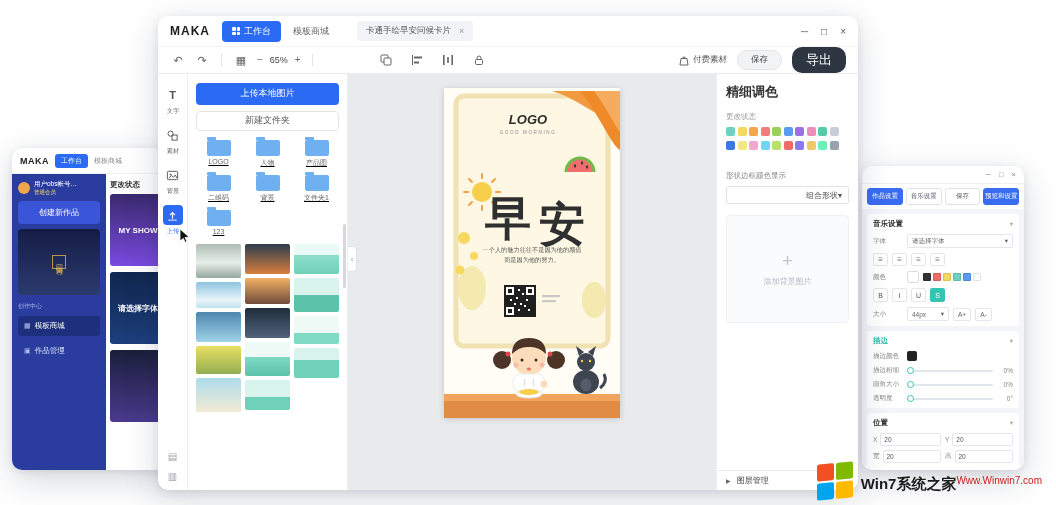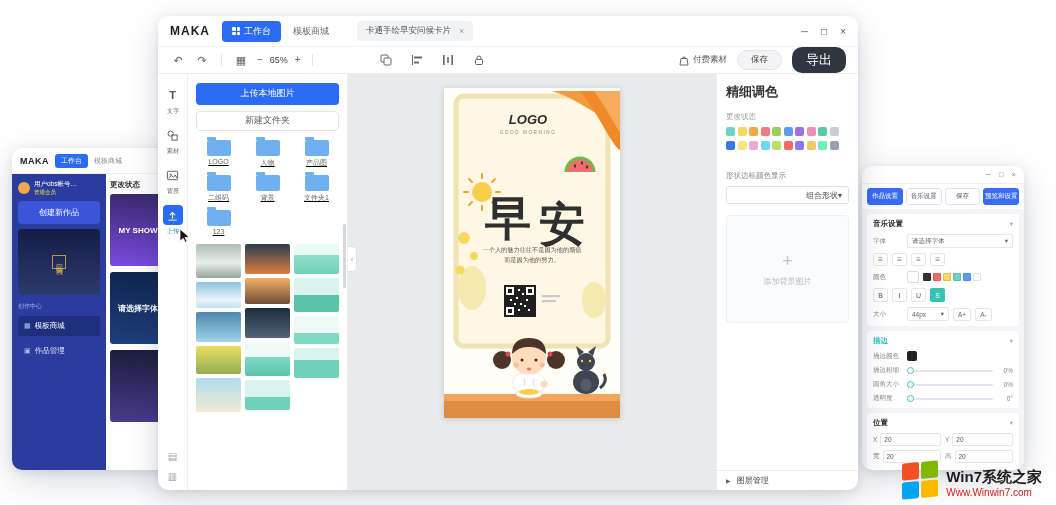--- a/index.html
+++ b/index.html
@@ -128,21 +128,21 @@
   .pos-field { display:flex; align-items:center; gap:3px; }
   .pos-field label { font-size:6.5px; color:#888; flex:none; }
   .pos-field input { width:100%; border:1px solid #e4e6ec; border-radius:2px; height:13px; font-size:6.5px; color:#555; padding:0 3px; }
 
   
   .watermark { position:absolute; right:14px; bottom:6px; display:flex; align-items:center; gap:8px; z-index:6; }
   .wm-logo { width:36px; height:36px; display:grid; grid-template-columns:1fr 1fr; grid-template-rows:1fr 1fr; gap:2px; transform:skewY(-5deg); }
   .wm-logo i { border-radius:2px; }
   .wm-q1 { background:#f25022; } .wm-q2 { background:#7fba00; }
   .wm-q3 { background:#00a4ef; } .wm-q4 { background:#ffb900; }
-  .wm-text { display:flex; flex-direction:column; line-height:1.25;margin-top:7px; }
+  .wm-text { display:flex; flex-direction:row; line-height:1.25;margin-top:7px; }
   .wm-title { font-size:15px; font-weight:bold; color:#1c1c1c; }
   .wm-url { font-size:10px; color:#cc2222; }
 </style>
 </head>
 <body>
 
 <div class="stage">
 
   <div class="win win-left">
     <div class="lw-titlebar">

